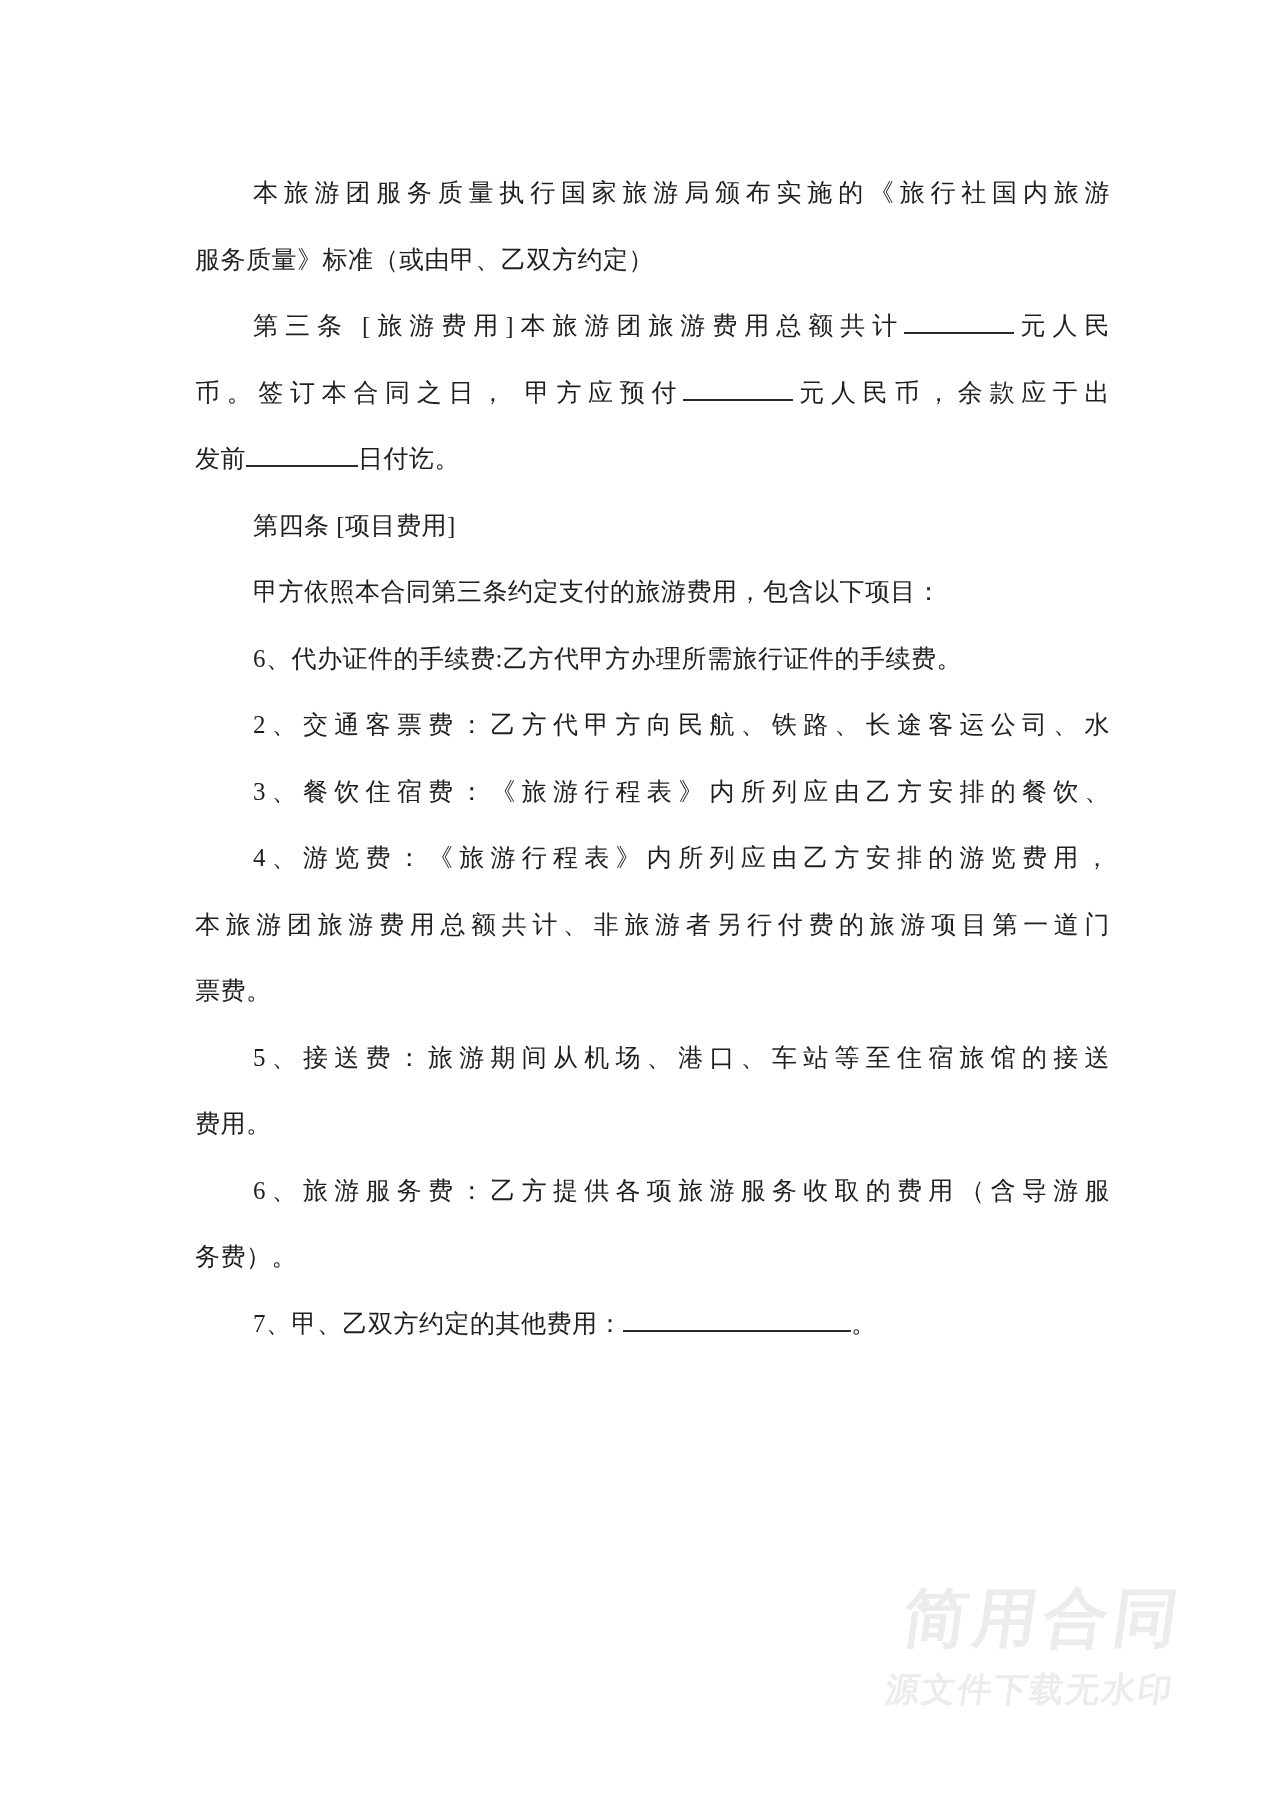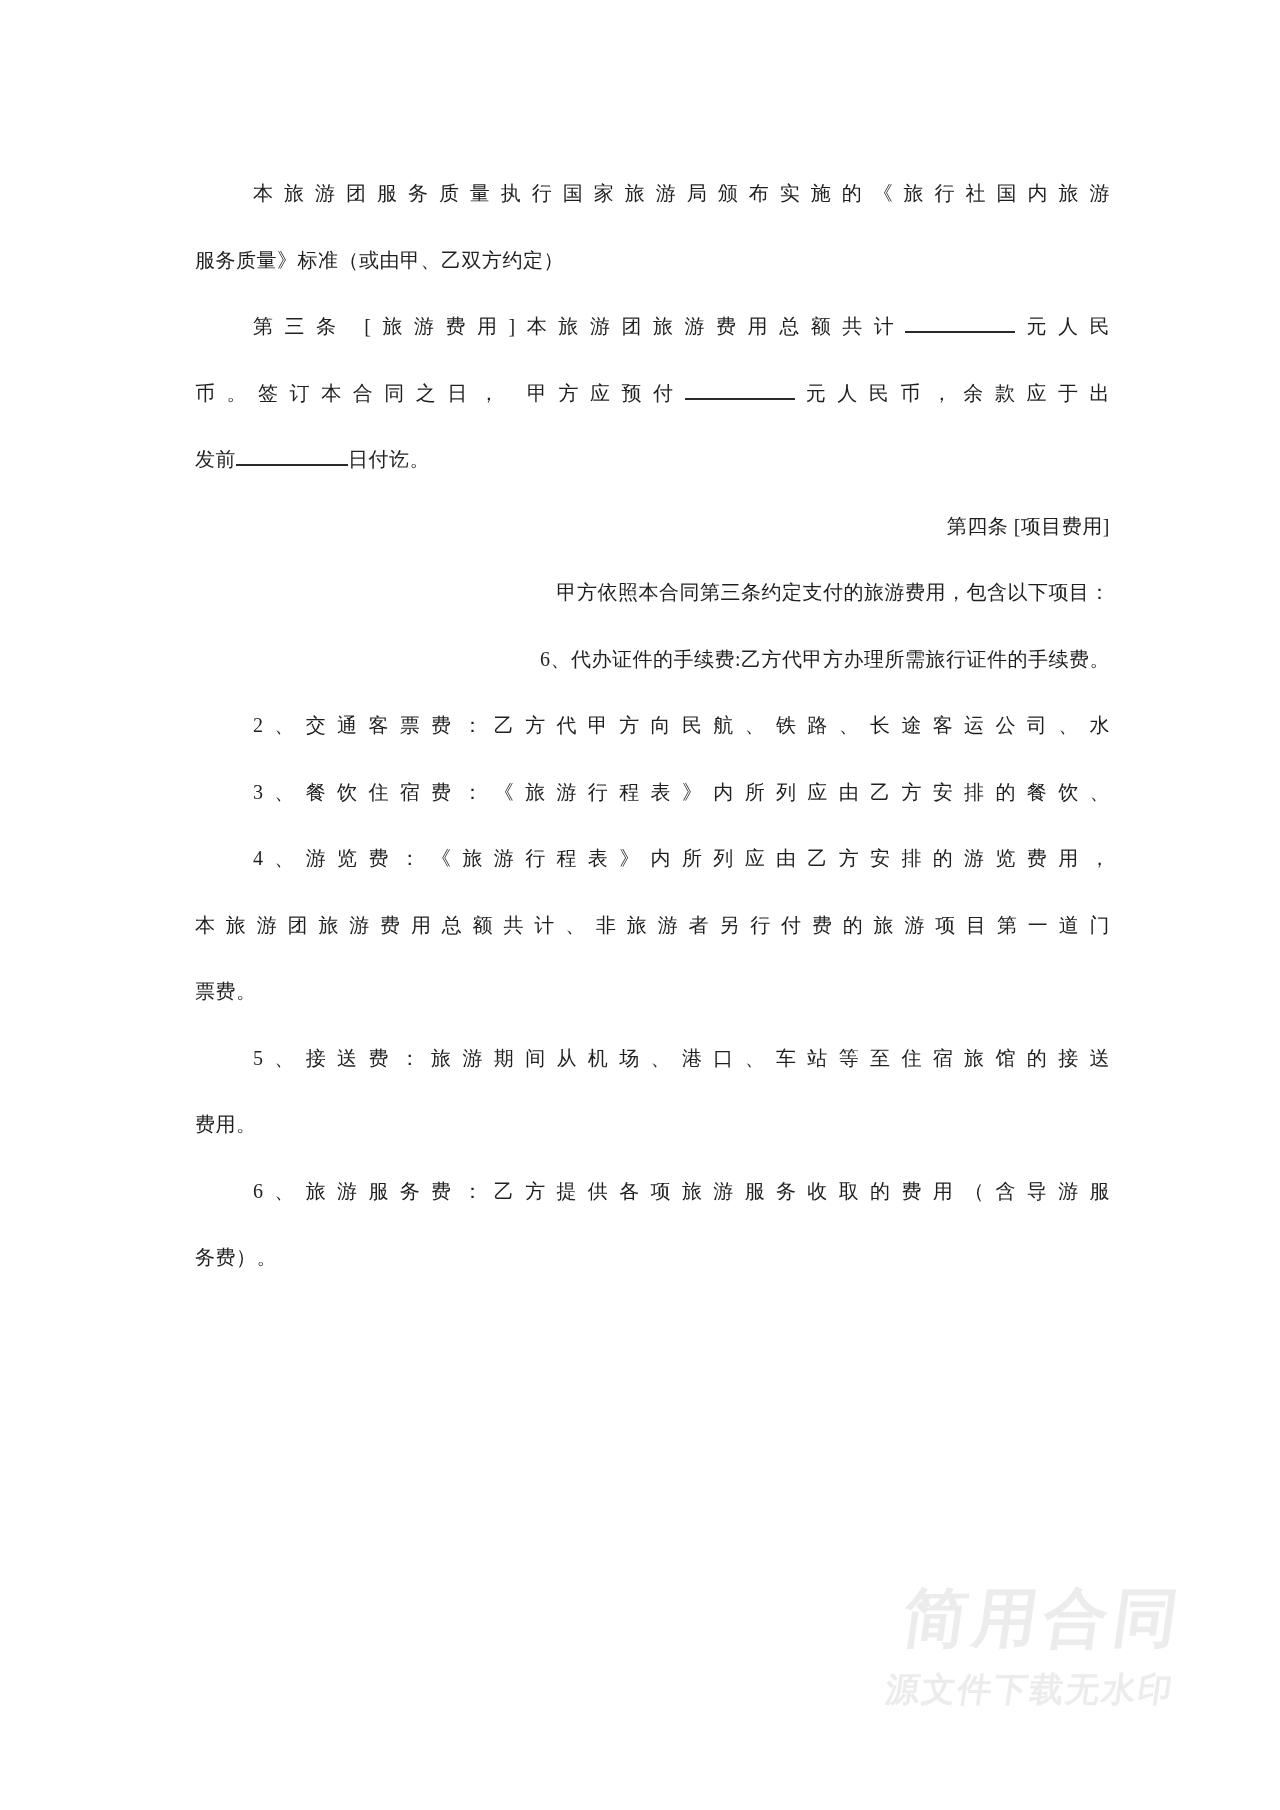--- a/index.html
+++ b/index.html
@@ -13,32 +13,31 @@
       position: relative;
       overflow: hidden;
       font-family: "Liberation Serif", "DejaVu Serif", serif;
     }
     .doc {
       position: absolute;
       left: 195px;
       top: 160px;
       width: 915px;
       color: #1f1f1f;
-      font-size: 20px;
+      font-size: 25px;
       letter-spacing: 0.5px;
     }
     .line {
       height: 66.5px;
       line-height: 66.5px;
       overflow: hidden;
       white-space: normal;
     }
     .line.indent {
       padding-left: 58px;
-      text-align: right;
     }
     .line.fill {
       text-align: justify;
       text-align-last: justify;
       -moz-text-align-last: justify;
     }
     .blank {
       display: inline-block;
       height: 3px;
       border-bottom: 2px solid #2a2a2a;
@@ -80,18 +79,19 @@
       <div class="line indent"><span>6、代办证件的手续费:乙方代甲方办理所需旅行证件的手续费。</span></div>
       <div class="line indent fill"><span>2、交通客票费：乙方代甲方向民航、铁路、长途客运公司、水</span></div>
       <div class="line indent fill"><span>3、餐饮住宿费：《旅游行程表》内所列应由乙方安排的餐饮、</span></div>
       <div class="line indent fill"><span>4、游览费：《旅游行程表》内所列应由乙方安排的游览费用，</span></div>
       <div class="line fill"><span>本旅游团旅游费用总额共计、非旅游者另行付费的旅游项目第一道门</span></div>
       <div class="line"><span>票费。</span></div>
       <div class="line indent fill"><span>5、接送费：旅游期间从机场、港口、车站等至住宿旅馆的接送</span></div>
       <div class="line"><span>费用。</span></div>
       <div class="line indent fill"><span>6、旅游服务费：乙方提供各项旅游服务收取的费用（含导游服</span></div>
       <div class="line"><span>务费）。</span></div>
+      <div class="line indent"><span>7、甲、乙双方约定的其他费用：</span><span class="blank" style="width: 228px;"></span><span>。</span></div>
     </section>
   <aside class="watermark" style="color: rgb(236, 236, 236);">
     <div class="wm-title">简用合同</div>
     <div class="wm-subtitle">源文件下载无水印</div>
   </aside>
 </main>
 
 </body></html>

